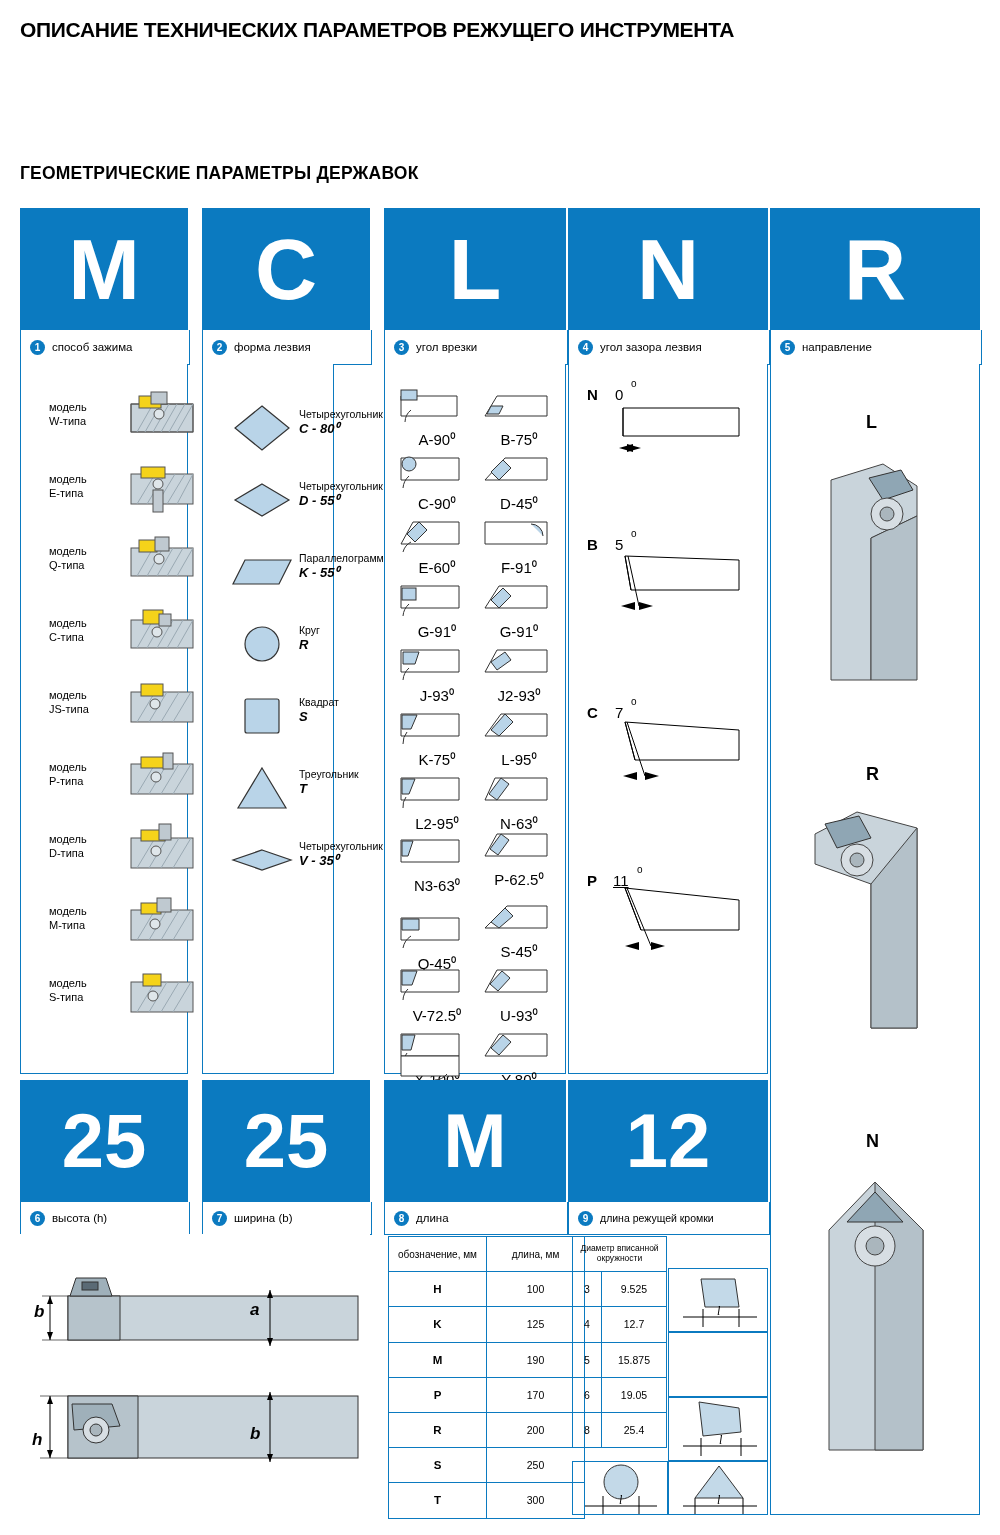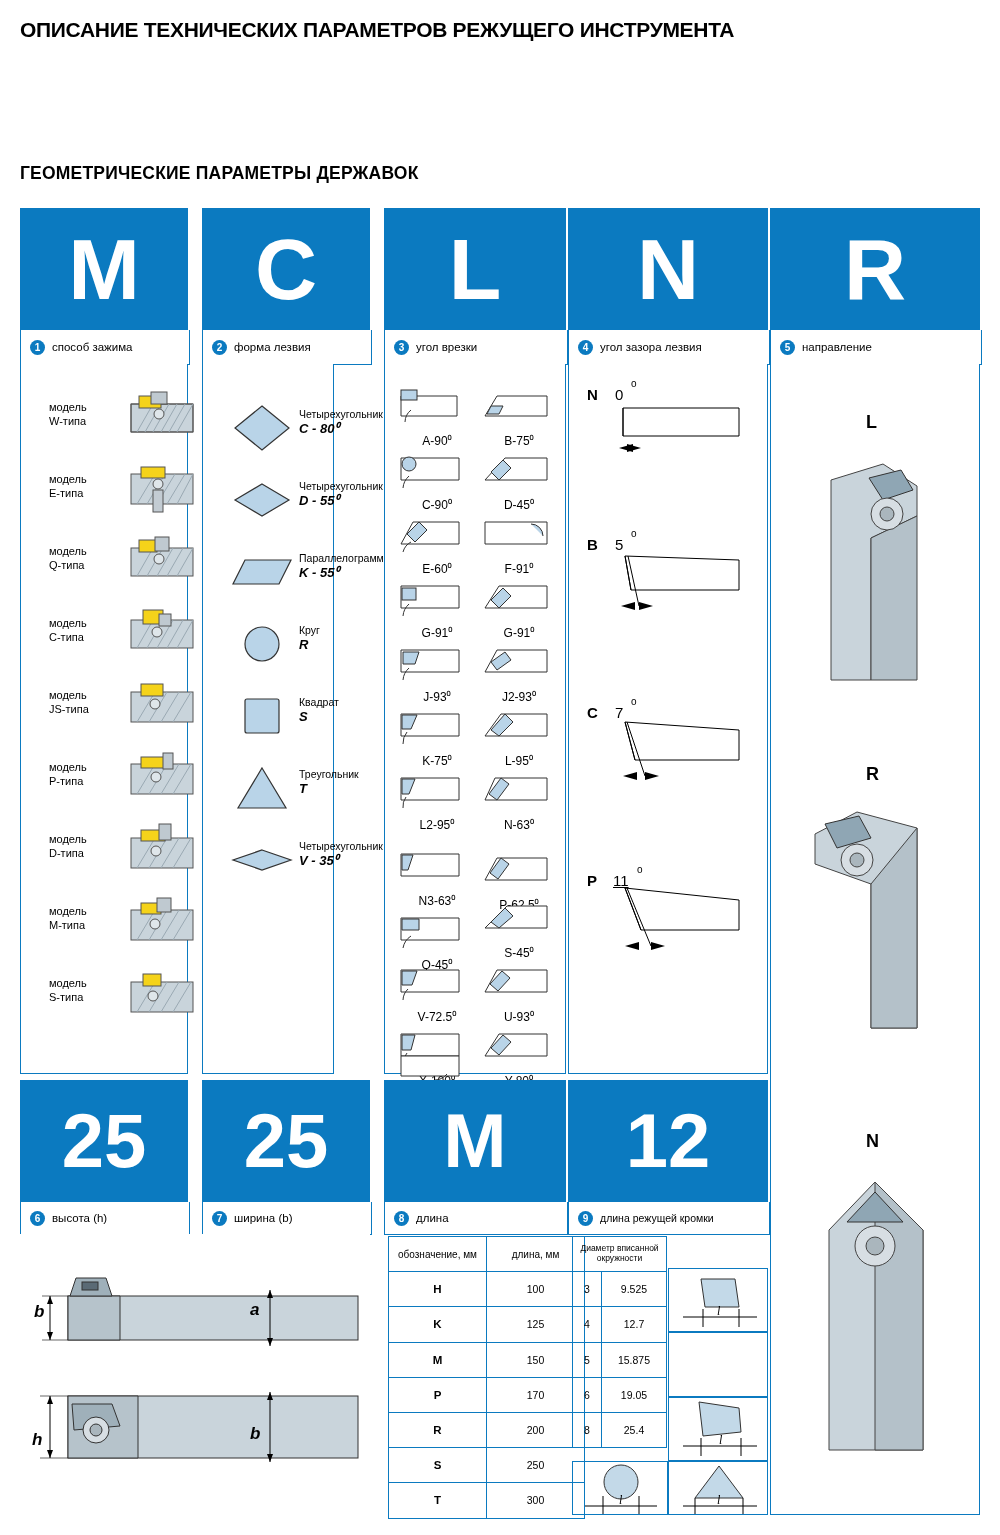--- a/index.html
+++ b/index.html
@@ -82,21 +82,21 @@
 
   
   .shape-row{position:absolute;left:0;width:180px;height:72px;}
   .shape-art{position:absolute;left:28px;top:8px;width:62px;height:56px;}
   .shape-txt{position:absolute;left:96px;top:16px;width:90px;font-size:10.5px;line-height:1.25;}
   .shape-txt b{font-size:13px;font-style:italic;}
 
   
   .la{position:absolute;width:84px;height:66px;}
   .la svg{position:absolute;left:0;top:0;}
-  .la .lbl{position:absolute;left:0;bottom:-1px;width:84px;text-align:center;font-size:12px;}
+  .la .lbl{position:absolute;left:0;bottom:-1px;width:84px;text-align:center;font-size:15px;}
 
   
   .ra{position:absolute;left:0;width:204px;height:120px;}
   .ra .code{position:absolute;left:18px;top:8px;font-size:15px;font-weight:bold;}
   .ra .deg{position:absolute;left:46px;top:8px;font-size:15px;}
   .ra .degsym{position:absolute;left:62px;top:0px;font-size:10px;}
 
   
   .hand-letter{position:absolute;font-size:18px;font-weight:bold;}
 
@@ -483,28 +483,28 @@
       <div class="lbl">L2-95⁰</div>
     </div>
     <div class="la" style="left:92px;top:402px;">
       <svg width="84" height="52" viewBox="0 0 84 52">
         <path d="M8 34 L18 12 L70 12 L70 34 Z" fill="#fff" stroke="#333"></path>
         <polygon points="12,28 24,12 32,18 20,34" fill="#b9d4e8" stroke="#333"></polygon>
       </svg>
       <div class="lbl">N-63⁰</div>
     </div>
 
-    <div class="la" style="left:10px;top:478px;">
+    <div class="la" style="left:10px;top:464px;">
       <svg width="84" height="52" viewBox="0 0 84 52">
         <path d="M6 12 L64 12 L64 34 L6 34 Z" fill="#fff" stroke="#333"></path>
         <polygon points="7,13 18,13 13,28 7,28" fill="#b9d4e8" stroke="#333"></polygon>
       </svg>
       <div class="lbl">N3-63⁰</div>
     </div>
-    <div class="la" style="left:92px;top:482px;">
+    <div class="la" style="left:92px;top:458px;">
       <svg width="84" height="52" viewBox="0 0 84 52">
         <path d="M8 34 L20 12 L70 12 L70 34 Z" fill="#fff" stroke="#333"></path>
         <polygon points="13,27 24,12 32,18 21,33" fill="#b9d4e8" stroke="#333"></polygon>
       </svg>
       <div class="lbl">P-62.5⁰</div>
     </div>
 
     <div class="la" style="left:10px;top:542px;">
       <svg width="84" height="52" viewBox="0 0 84 52">
         <path d="M6 12 L64 12 L64 34 L6 34 Z" fill="#fff" stroke="#333"></path>
@@ -712,21 +712,21 @@
     <tr>
       <td class="b">H</td>
       <td>100</td>
     </tr>
     <tr>
       <td class="b">K</td>
       <td>125</td>
     </tr>
     <tr>
       <td class="b">M</td>
-      <td>150</td>
+      <td>190</td>
     </tr>
     <tr>
       <td class="b">P</td>
       <td>170</td>
     </tr>
     <tr>
       <td class="b">R</td>
       <td>200</td>
     </tr>
     <tr>

